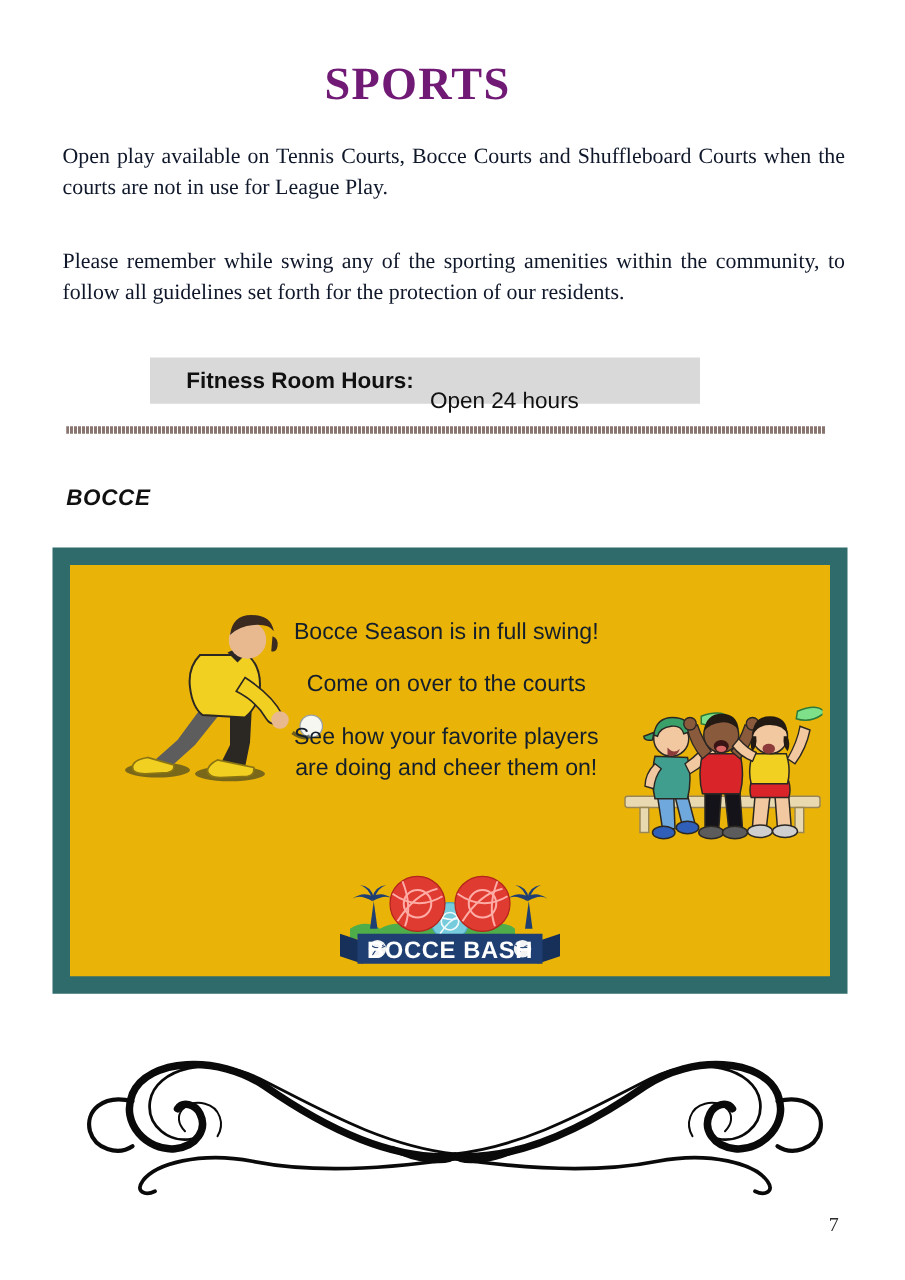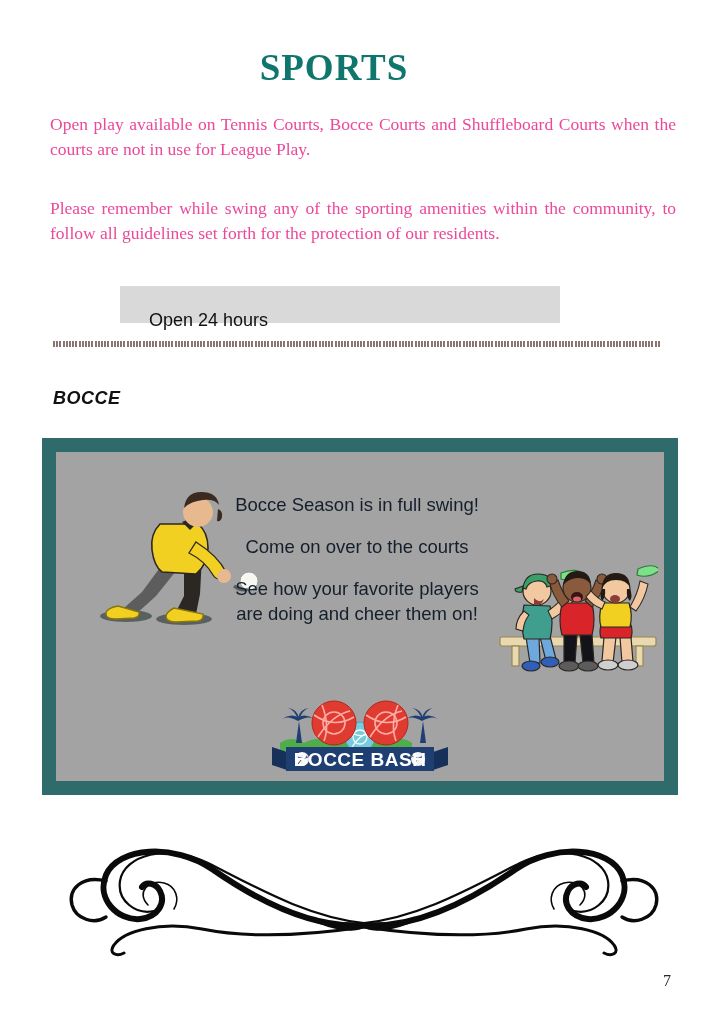--- a/index.html
+++ b/index.html
@@ -19,33 +19,33 @@
   
   .page-title {
     position: absolute;
     top: 24px;
     left: 0;
     width: 668px;
     text-align: center;
     font-family: "Liberation Serif", "DejaVu Serif", serif;
     font-size: 37px;
     letter-spacing: 1px;
-    color: #0f766e;
+    color: #701a75;
     line-height: 1;
   }
 
   
   .para {
     position: absolute;
     left: 50px;
     width: 626px;
     font-family: "Liberation Serif", "DejaVu Serif", serif;
     font-size: 17.5px;
     line-height: 25px;
-    color: #ec4899;
+    color: #0f172a;
   }
   .para-justify { text-align: justify; }
   .para-1 { top: 94px; }
   .para-2 { top: 178px; }
 
   
   .hours-box {
     position: absolute;
     left: 120px;
     top: 286px;
@@ -106,21 +106,21 @@
     width: 636px;
     height: 357px;
     background: #2f6b6b;
     box-sizing: border-box;
     padding: 14px;
   }
   .flyer-inner {
     position: relative;
     width: 100%;
     height: 100%;
-    background: #a3a3a3;
+    background: #eab308;
     overflow: hidden;
   }
 
   .flyer-text {
     position: absolute;
     left: 136px;
     top: 40px;
     width: 330px;
     text-align: center;
     font-family: "Liberation Sans", "DejaVu Sans", sans-serif;
@@ -179,20 +179,21 @@
 </head>
 <body>
 
 <h1 class="page-title">SPORTS</h1>
 
 <p class="para para-justify para-1">Open play available on Tennis Courts, Bocce Courts and Shuffleboard Courts when the courts are not in use for League Play.</p>
 
 <p class="para para-justify para-2">Please remember while swing any of the sporting amenities within the community, to follow all guidelines set forth for the protection of our residents.</p>
 
 <div class="hours-box">
+  <span class="hours-label">Fitness Room Hours:</span>
   <span class="hours-value">Open 24 hours</span>
 </div>
 
 <div class="divider"></div>
 
 <h2 class="section-heading">BOCCE</h2>
 
 <div class="flyer">
   <div class="flyer-inner">
 

